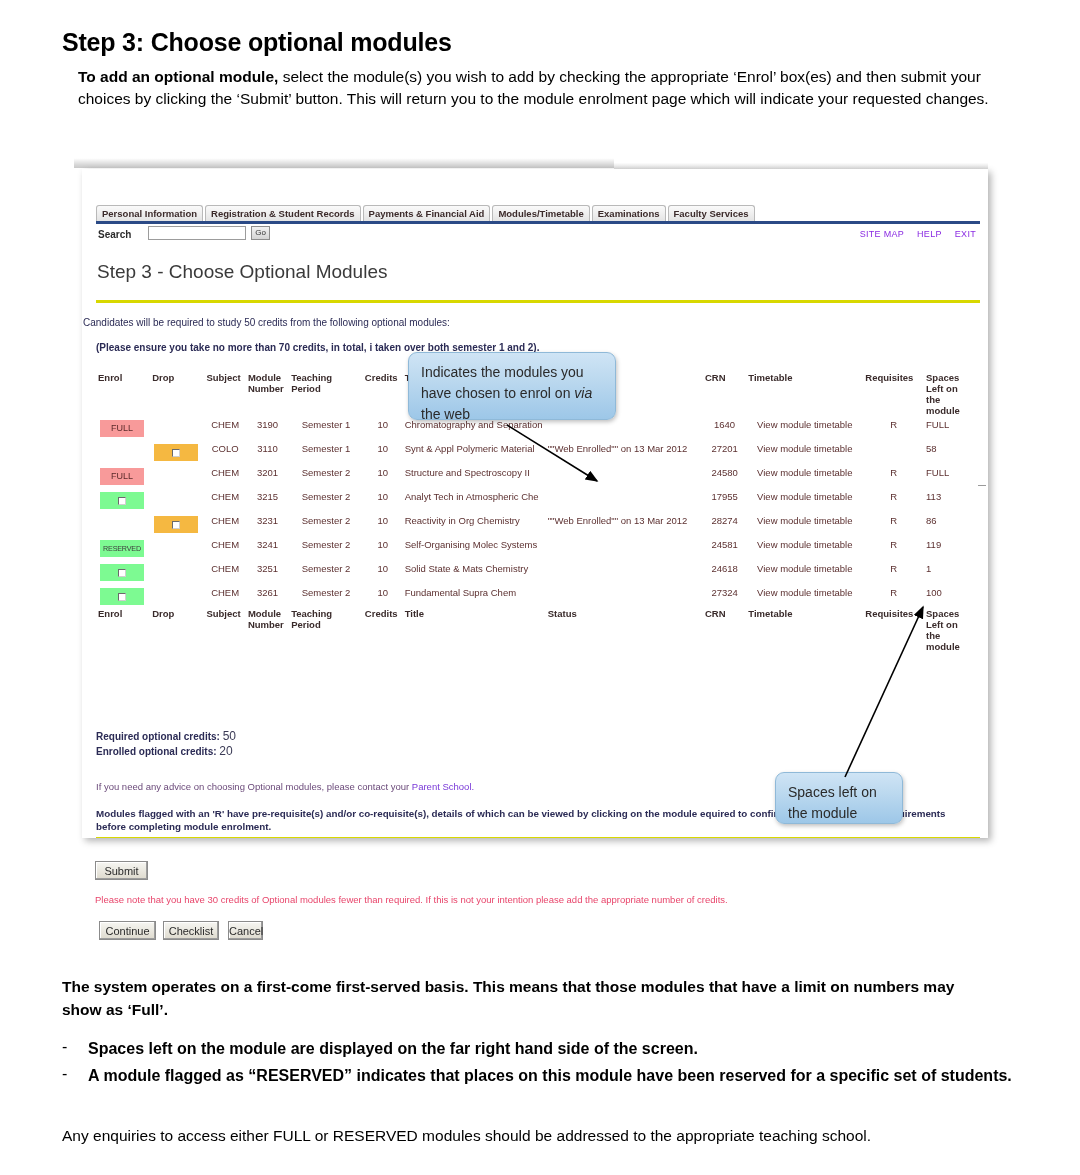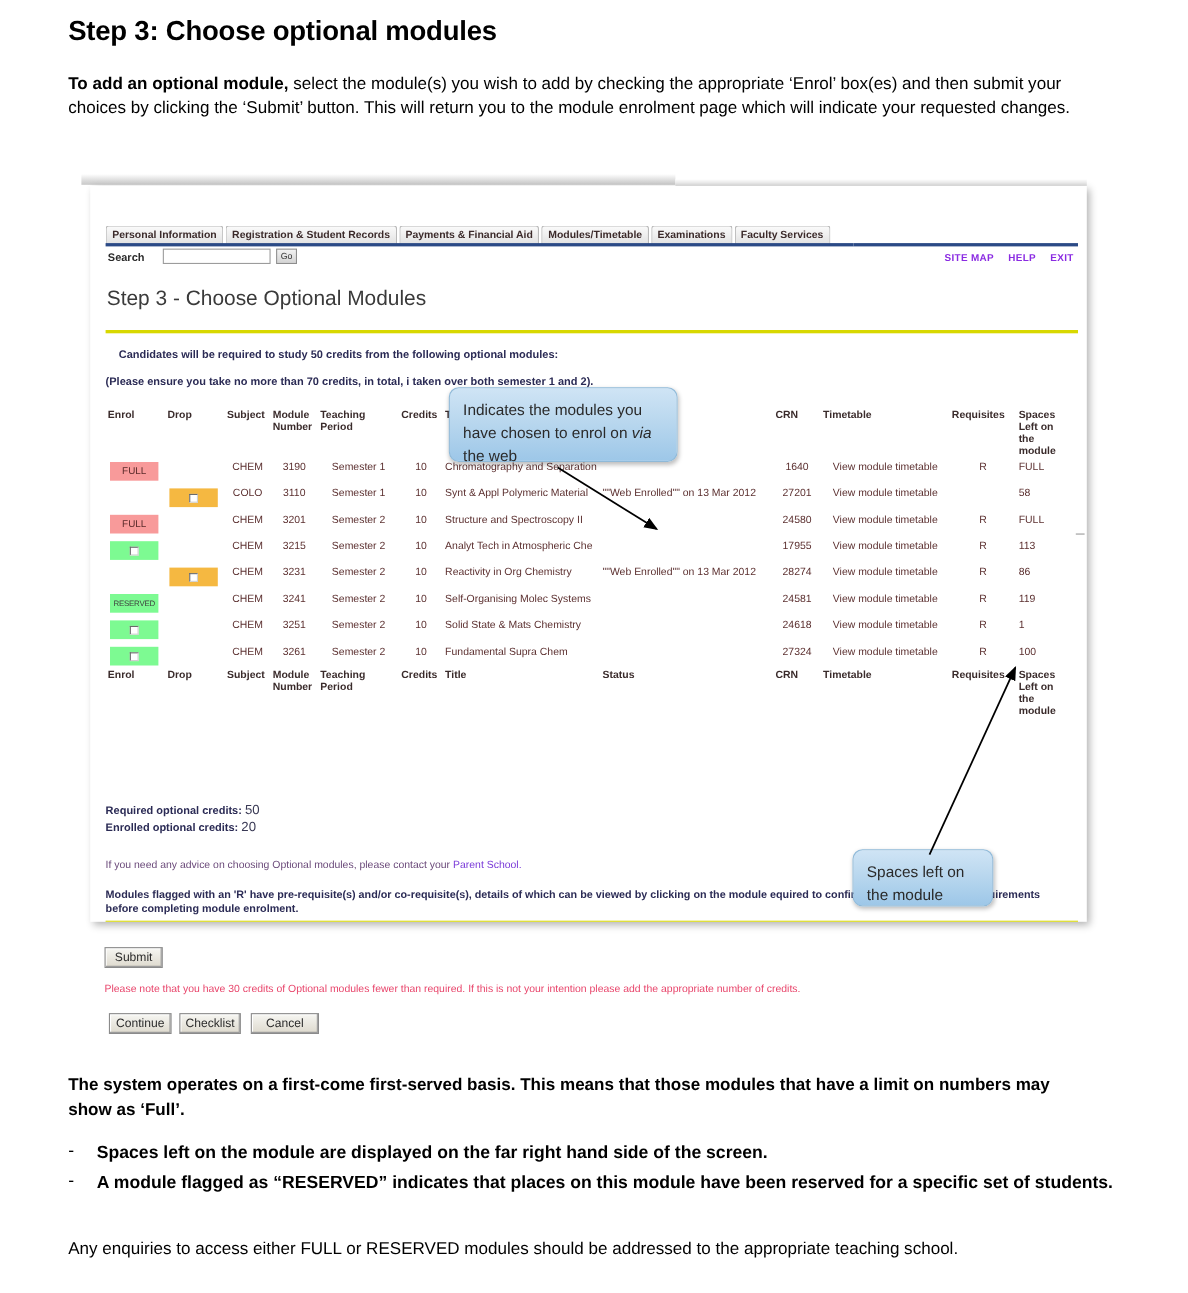--- a/index.html
+++ b/index.html
@@ -8,29 +8,29 @@
     width:1080px; height:1175px;
     background:#ffffff;
     font-family:"Liberation Sans", sans-serif;
     color:#000;
     position:relative;
     overflow:hidden;
   }
 
   
   .doc-title{
-    position:absolute; left:62px; top:14px;
+    position:absolute; left:62px; top:28px;
     font-size:25px; font-weight:bold; letter-spacing:-0.2px;
   }
   .doc-para{
     position:absolute; left:62px; width:950px;
     font-size:15.5px; line-height:22px;
   }
   .doc-para b{font-weight:bold;}
-  .intro{ top:66px; }
+  .intro{ top:66px;margin-left:16px; }
 
   .bottom-para{ font-size:15.5px; line-height:22.5px; }
   .b1{ position:absolute; left:62px; top:976px; width:900px; font-weight:bold; }
   .bullets{ position:absolute; left:62px; top:1038px; width:950px; }
   .bullet-row{ display:flex; font-weight:bold; margin-bottom:4px; }
   .bullet-dash{ width:26px; flex:none; font-weight:normal; }
   .bullet-txt{ flex:1; line-height:22.5px; }
   .b2{ position:absolute; left:62px; top:1125px; width:950px; font-weight:normal; }
 
   
@@ -84,36 +84,36 @@
   .search-input{
     position:absolute; left:52px; top:0px; width:98px; height:14px;
     border:1px solid #9c9c9c; background:#fff;
   }
   .go-btn{
     position:absolute; left:155px; top:0px; width:19px; height:14px;
     background:linear-gradient(to bottom,#f2f2f2,#d4d4d4);
     border:1px solid #8d8d8d;
     font-size:8px; color:#333; text-align:center; line-height:12px;
   }
-  .toplinks{ position:absolute; right:4px; top:3px; font-size:9px; font-weight:bold; }
+  .toplinks{ position:absolute; right:4px; top:3px; font-size:9px; font-weight:normal; }
   .toplinks span{ color:#8a2be2; margin-left:13px; letter-spacing:0.3px; }
 
   
   .pg-title{
     position:absolute; left:15px; top:92px;
     font-size:19px; color:#3a3a3a; font-weight:normal;
   }
   .yellow-rule{
     position:absolute; left:14px; top:131px; right:8px; height:3px; background:#d8d800;
   }
 
   
   .cand-line{
-    position:absolute; left:26px; top:148px;
-    font-size:10px; font-weight:bold; color:#2b2b55;
+    position:absolute; left:1px; top:148px;
+    font-size:10px; font-weight:normal; color:#2b2b55;
   }
   .note-line{
     position:absolute; left:14px; top:173px;
     font-size:10px; font-weight:bold; color:#2b2b55;
   }
 
   
   table.mods{
     position:absolute; left:14px; top:203px; width:878px;
     border-collapse:collapse;
@@ -203,21 +203,21 @@
     text-align:center;
     font-family:"Liberation Sans", sans-serif;
   }
   .btn-submit{ left:95px; top:861px; width:53px; height:19px; line-height:18px; }
   .redwarn{
     position:absolute; left:95px; top:894px; width:880px;
     font-size:9.5px; color:#e8456b;
   }
   .btn-continue{ left:99px; top:921px; width:57px; height:19px; line-height:18px; }
   .btn-checklist{ left:163px; top:921px; width:56px; height:19px; line-height:18px; }
-  .btn-cancel{ left:228px; top:921px; width:62px; height:19px; line-height:18px; }
+  .btn-cancel{ left:228px; top:921px; width:35px; height:19px; line-height:18px; }
 
   
   .callout{
     position:absolute;
     background:linear-gradient(to bottom,#cfe4f5 0%, #bcd9ef 40%, #9dc7e8 100%);
     border:1px solid #8fb9d8;
     border-radius:9px;
     box-shadow:1px 2px 4px rgba(0,0,0,0.25);
     color:#2a2a2a;
     font-size:14px;

